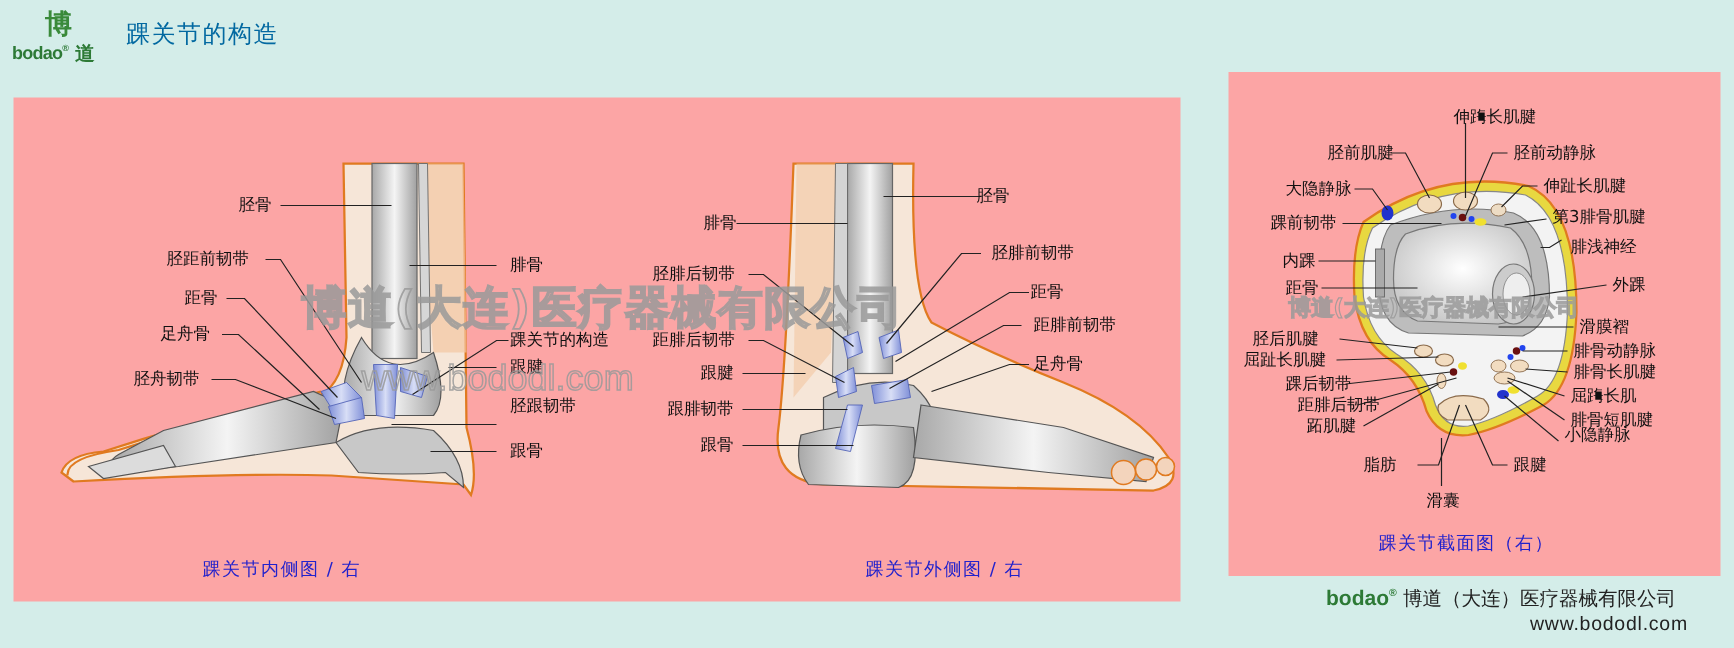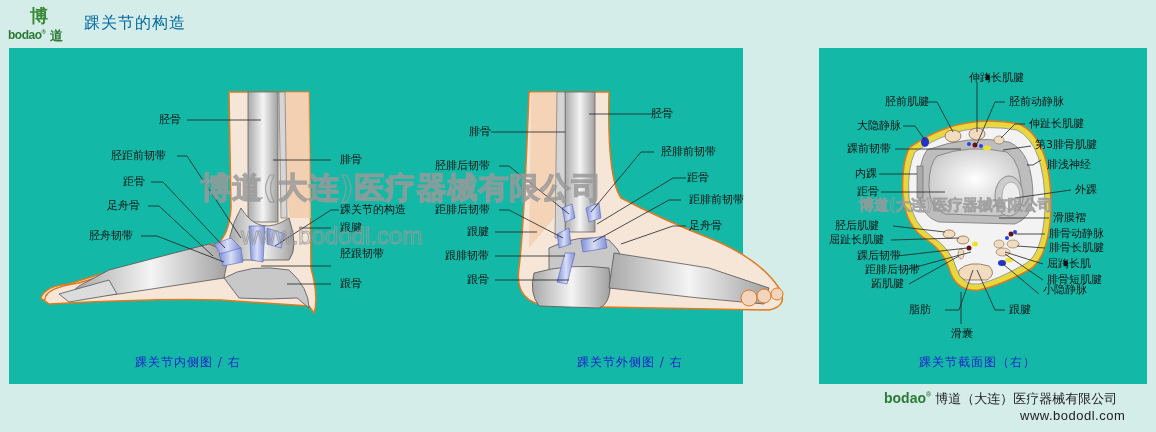--- a/index.html
+++ b/index.html
@@ -3,22 +3,22 @@
 <meta charset="utf-8">
 <style>
   html,body{margin:0;padding:0;}
   body{width:1156px;height:432px;background:#d4ede9;position:relative;overflow:hidden;font-family:"DejaVu Sans","Liberation Sans",sans-serif;}
   .header{position:absolute;left:0;top:0;width:1156px;height:44px;}
   .logo{position:absolute;left:6px;top:4px;width:58px;height:40px;}
   .logo-char1{position:absolute;left:24px;top:0px;font-size:18px;color:#3a8a3a;font-weight:bold;}
   .logo-word{position:absolute;left:2px;top:24px;font-size:12px;color:#2d7a36;font-weight:bold;font-family:"Liberation Sans",sans-serif;letter-spacing:-0.5px;}
   .logo-char2{position:absolute;left:44px;top:23px;font-size:13px;color:#2d7a36;font-weight:bold;}
   .page-title{position:absolute;left:84px;top:13px;font-size:16px;color:#0369a1;letter-spacing:1px;}
-  .panel{position:absolute;background:#14b8a6;}
-  .panel-a{left:9px;top:48px;width:734px;height:336px;}
+  .panel{position:absolute;background:#fca5a5;}
+  .panel-a{left:9px;top:65px;width:734px;height:336px;padding-left:44px;}
   .panel-b{left:819px;top:48px;width:328px;height:336px;}
   .caption{position:absolute;font-size:12px;color:#2222cc;letter-spacing:1px;}
   .lbl{position:absolute;font-size:11px;color:#111;white-space:nowrap;line-height:12px;}
   svg.art{position:absolute;left:0;top:0;}
   .watermark{position:absolute;font-size:30px;font-weight:bold;color:transparent;-webkit-text-stroke:1.2px #9a9a9a;letter-spacing:1px;white-space:nowrap;opacity:0.85;}
   .watermark-sm{position:absolute;font-size:15px;font-weight:bold;color:transparent;-webkit-text-stroke:0.8px #9a9a9a;white-space:nowrap;opacity:0.85;}
   .watermark-url{position:absolute;font-size:24px;color:transparent;-webkit-text-stroke:1px #9a9a9a;white-space:nowrap;opacity:0.85;font-family:"Liberation Sans",sans-serif;}
   .footer-company{position:absolute;left:884px;top:390px;font-size:13px;color:#222;white-space:nowrap;}
   .footer-logo{color:#2d7a36;font-weight:bold;font-family:"Liberation Sans",sans-serif;font-size:14px;}
   .footer-url{position:absolute;left:1020px;top:408px;font-size:13px;color:#222;font-family:"Liberation Sans",sans-serif;letter-spacing:0.5px;}

